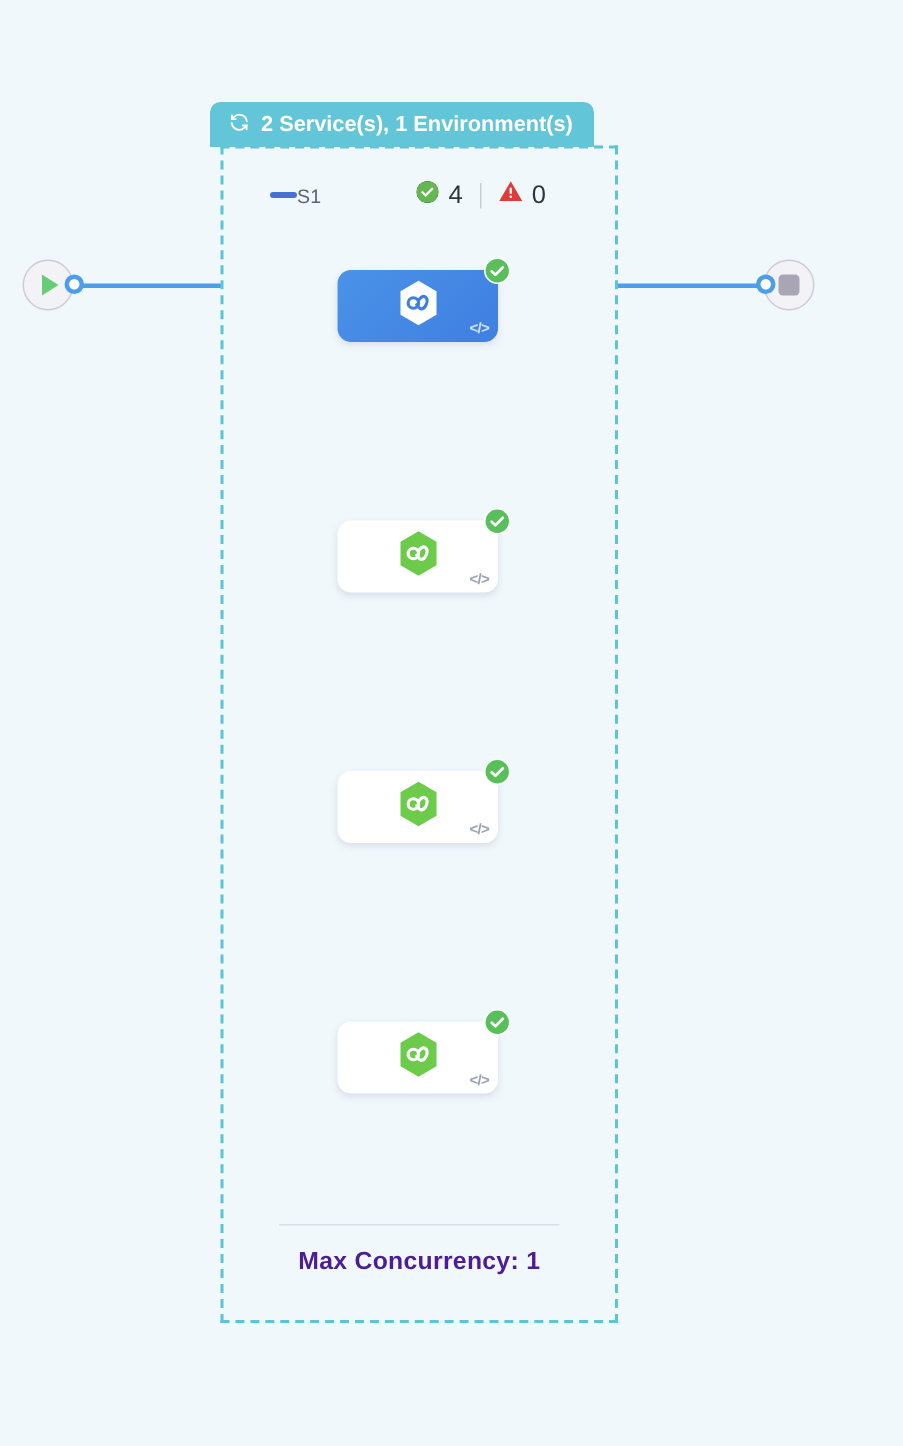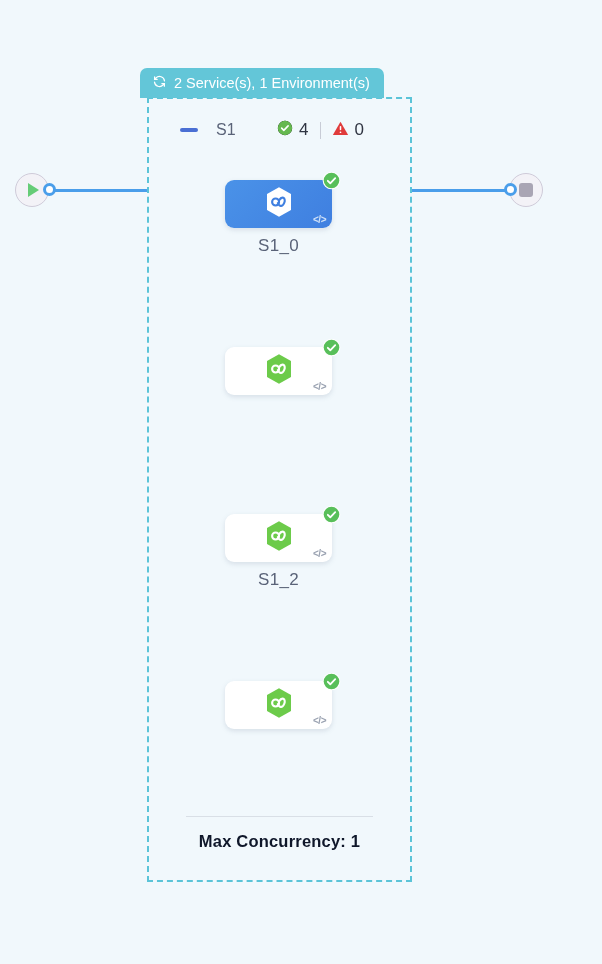--- a/index.html
+++ b/index.html
@@ -90,21 +90,21 @@
     height: 30px;
     background: #63c6d8;
     border-radius: 7px 7px 0 0;
     display: flex;
     align-items: center;
     gap: 7px;
     padding: 0 14px 0 12px;
     box-sizing: border-box;
     color: #ffffff;
     font-size: 14.5px;
-    font-weight: normal;
+    font-weight: bold;
     white-space: nowrap;
   }
   .tab-icon { display: block; }
 
   
   .group-header {
     position: absolute;
     left: 147px;
     top: 113px;
     width: 265px;
@@ -113,22 +113,21 @@
     align-items: center;
   }
   .collapse-toggle {
     width: 18px;
     height: 4px;
     border-radius: 2px;
     background: #4a6fd4;
     margin-left: 33px;
   }
   .group-name {
-    margin-left: 18px;
-    font-size: 16px;
+    font-size: 13px;
     color: #5a6378;
     letter-spacing: .2px;
   }
   .status-group {
     margin-left: auto;
     margin-right: 48px;
     display: flex;
     align-items: center;
     gap: 8px;
   }
@@ -213,21 +212,21 @@
     background: #d9dfe6;
   }
   .group-footer {
     position: absolute;
     left: 147px;
     top: 832px;
     width: 265px;
     text-align: center;
     font-size: 16.5px;
     font-weight: bold;
-    color: #0f172a;
+    color: #4c1d95;
     letter-spacing: .2px;
   }
 </style>
 </head>
 <body>
 
 <div class="canvas">
 
   <div class="edge edge-left"></div>
   <div class="edge edge-right"></div>
@@ -297,21 +296,20 @@
       </span>
       <span class="code-glyph">&lt;/&gt;</span>
       <span class="check-badge">
         <svg width="19" height="19" viewBox="0 0 20 20">
           <circle cx="10" cy="10" r="9.3" fill="#ffffff"></circle>
           <circle cx="10" cy="10" r="8.2" fill="#58bf5a"></circle>
           <path d="M6.1 10.3l2.6 2.6 5.2-5.4" fill="none" stroke="#ffffff" stroke-width="1.9" stroke-linecap="round" stroke-linejoin="round"></path>
         </svg>
       </span>
     </div>
-    <div class="node-label">S1_0</div>
   </div>
 
   <div class="node" style="top:347px">
     <div class="node-card plain">
       <span class="node-hex">
         <svg width="30" height="32" viewBox="0 0 30 32">
           <path d="M15 1.2l12 6.9v15.8l-12 6.9-12-6.9V8.1z" fill="#6ccb4a"></path>
           <g fill="none" stroke="#ffffff" stroke-width="2.1" stroke-linecap="round">
             <circle cx="11.6" cy="16" r="3.5"></circle>
             <path d="M14.8 14.6c1.6-2.4 3.1-3.4 4.5-2.8 1.6.7 1.9 3 .8 5.3-1 2.2-2.6 3.2-4 2.6-1-.4-1.7-1.4-2.3-2.6"></path>
@@ -342,21 +340,20 @@
       </span>
       <span class="code-glyph">&lt;/&gt;</span>
       <span class="check-badge">
         <svg width="19" height="19" viewBox="0 0 20 20">
           <circle cx="10" cy="10" r="9.3" fill="#ffffff"></circle>
           <circle cx="10" cy="10" r="8.2" fill="#58bf5a"></circle>
           <path d="M6.1 10.3l2.6 2.6 5.2-5.4" fill="none" stroke="#ffffff" stroke-width="1.9" stroke-linecap="round" stroke-linejoin="round"></path>
         </svg>
       </span>
     </div>
-    <div class="node-label">S1_2</div>
   </div>
 
   <div class="node" style="top:681px">
     <div class="node-card plain">
       <span class="node-hex">
         <svg width="30" height="32" viewBox="0 0 30 32">
           <path d="M15 1.2l12 6.9v15.8l-12 6.9-12-6.9V8.1z" fill="#6ccb4a"></path>
           <g fill="none" stroke="#ffffff" stroke-width="2.1" stroke-linecap="round">
             <circle cx="11.6" cy="16" r="3.5"></circle>
             <path d="M14.8 14.6c1.6-2.4 3.1-3.4 4.5-2.8 1.6.7 1.9 3 .8 5.3-1 2.2-2.6 3.2-4 2.6-1-.4-1.7-1.4-2.3-2.6"></path>

